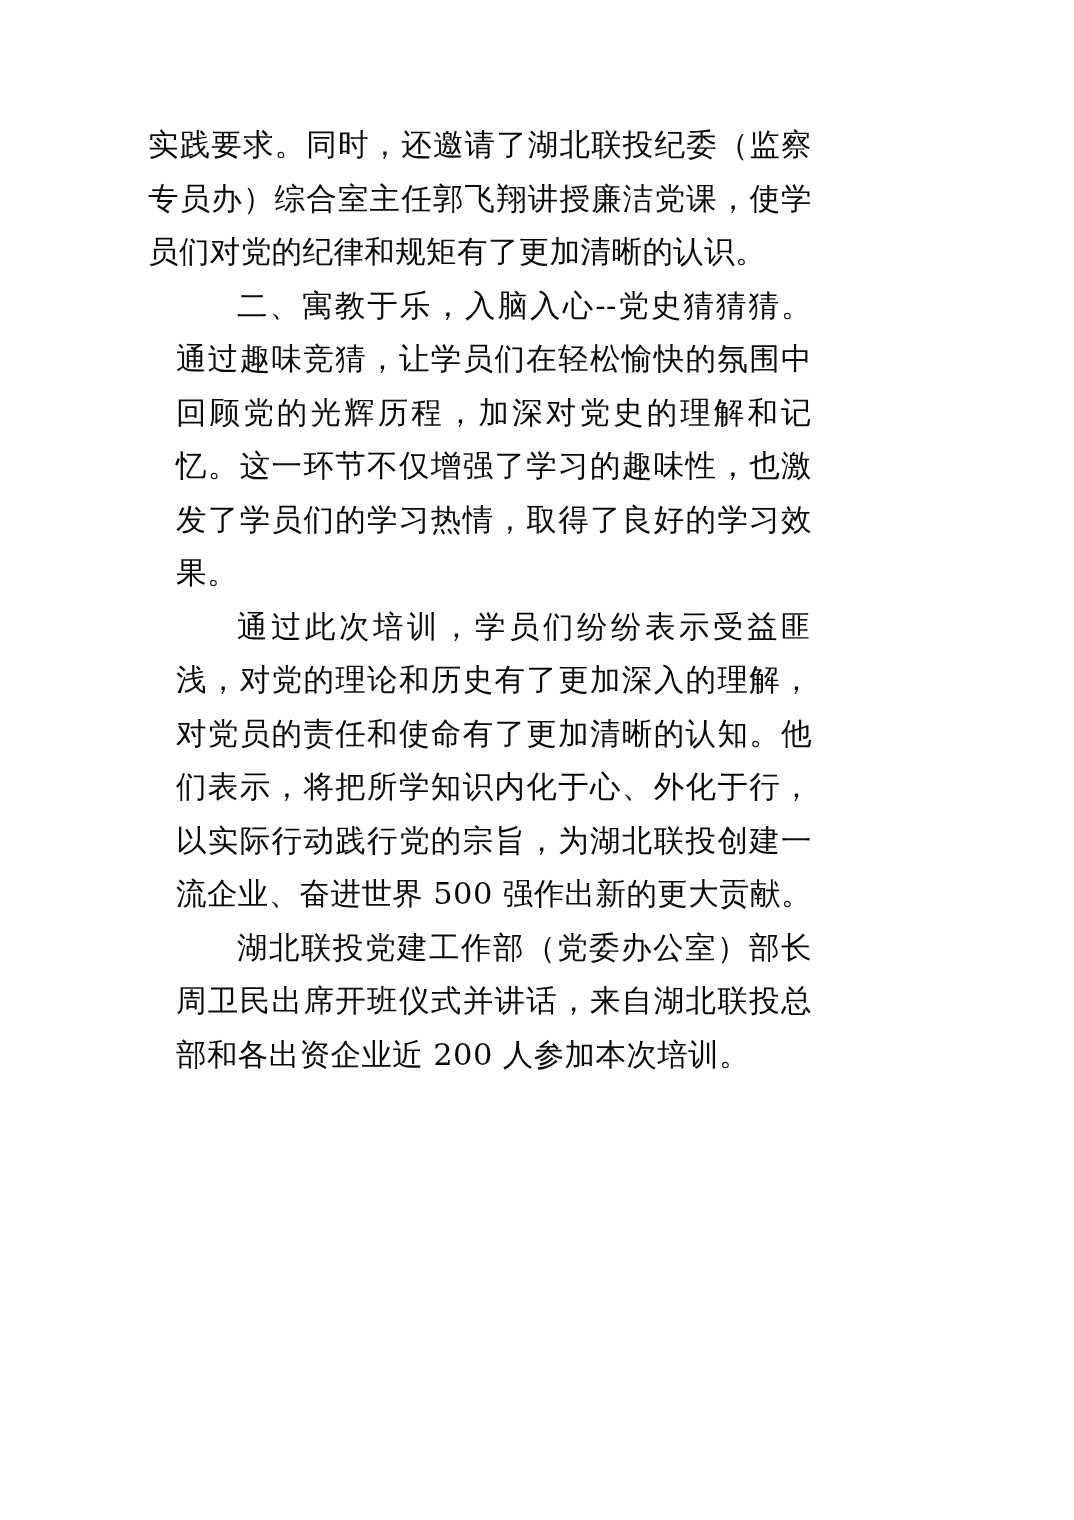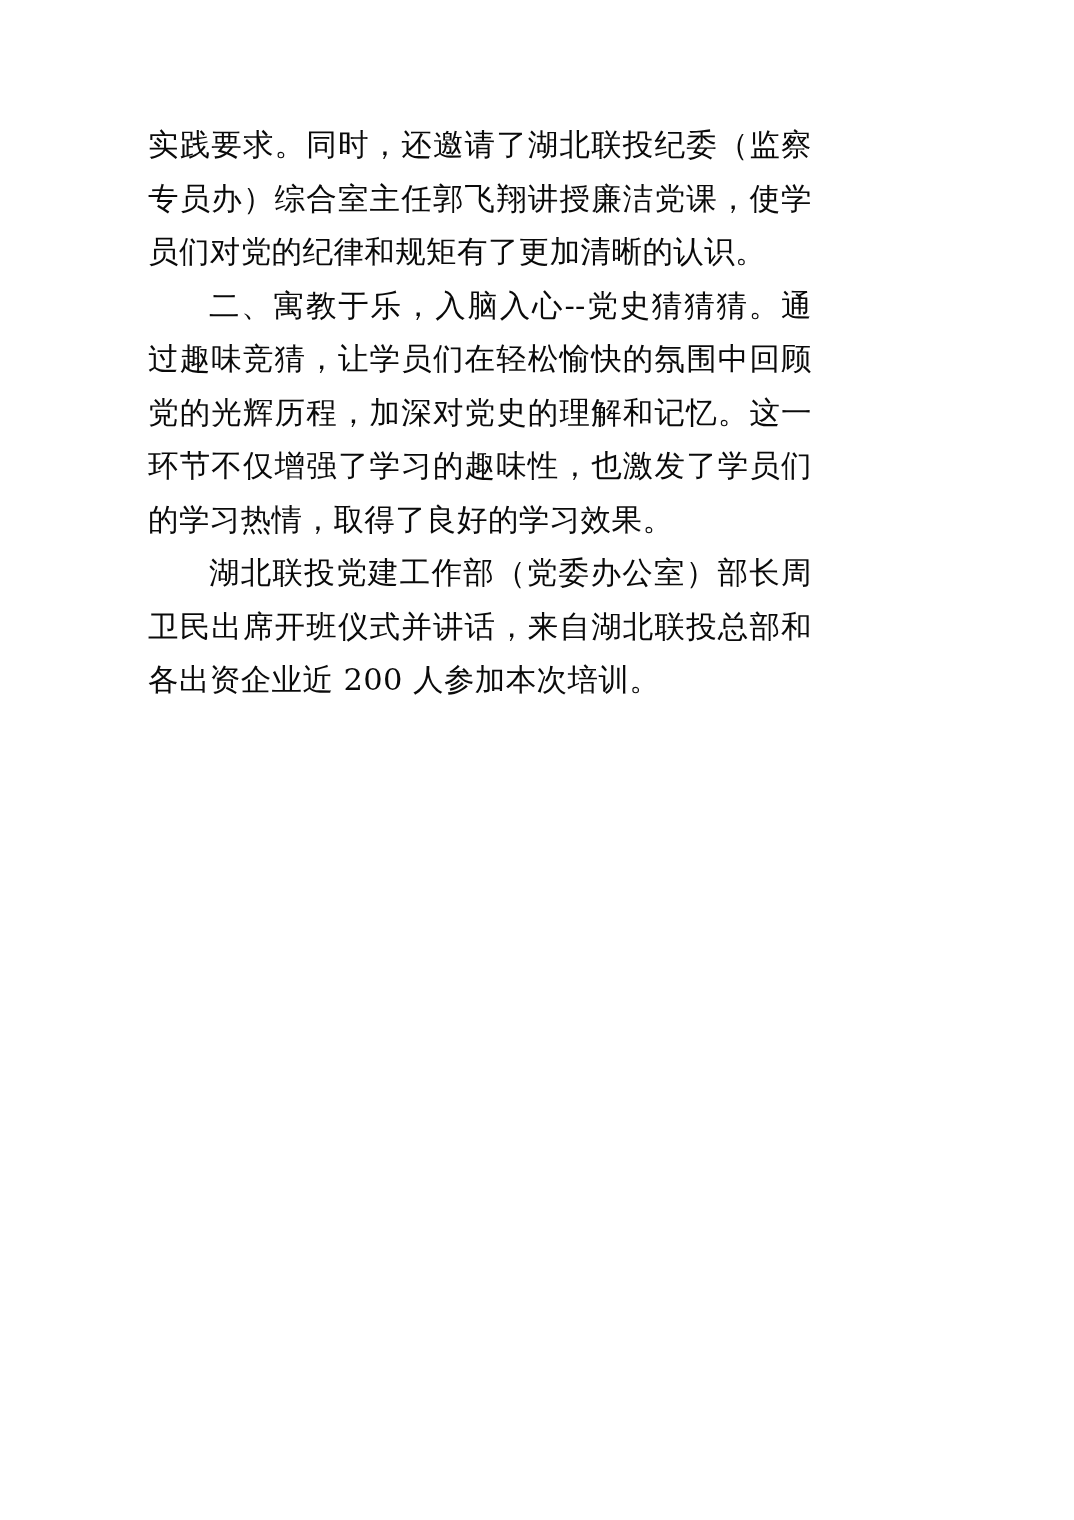--- a/index.html
+++ b/index.html
@@ -30,35 +30,37 @@
     text-align: justify;
     text-justify: inter-ideograph;
     letter-spacing: 0.4px;
   }
   .para {
     margin: 0;
     text-indent: 0;
   }
   .para.indent {
     text-indent: 61px;
+    margin-left: 28px;
   }
   .footer {
     position: absolute;
     left: 0;
     right: 0;
     bottom: 72px;
     text-align: center;
     font-size: 28px;
     letter-spacing: 3px;
     color: #0a0a0a;
     font-family: "DejaVu Serif", "Liberation Serif", serif;
   }
 </style>
 </head>
 <body>
 
 <div class="page">
   <div class="body-text">
     <p class="para">实践要求。同时，还邀请了湖北联投纪委（监察专员办）综合室主任郭飞翔讲授廉洁党课，使学员们对党的纪律和规矩有了更加清晰的认识。</p>
     <p class="para indent">二、寓教于乐，入脑入心--党史猜猜猜。通过趣味竞猜，让学员们在轻松愉快的氛围中回顾党的光辉历程，加深对党史的理解和记忆。这一环节不仅增强了学习的趣味性，也激发了学员们的学习热情，取得了良好的学习效果。</p>
+    <p class="para indent">通过此次培训，学员们纷纷表示受益匪浅，对党的理论和历史有了更加深入的理解，对党员的责任和使命有了更加清晰的认知。他们表示，将把所学知识内化于心、外化于行，以实际行动践行党的宗旨，为湖北联投创建一流企业、奋进世界 500 强作出新的更大贡献。</p>
     <p class="para indent">湖北联投党建工作部（党委办公室）部长周卫民出席开班仪式并讲话，来自湖北联投总部和各出资企业近 200 人参加本次培训。</p>
   </div>
 </div>
 
 </body></html>

